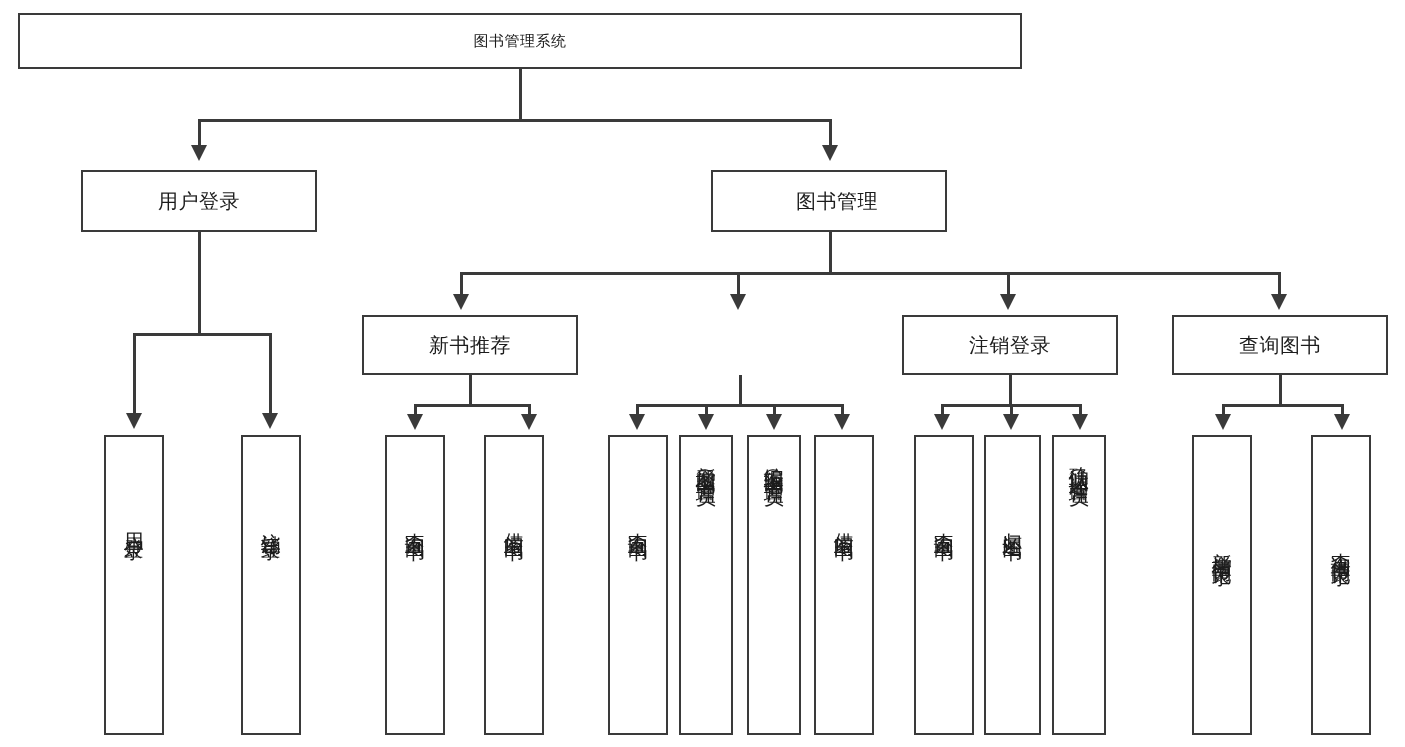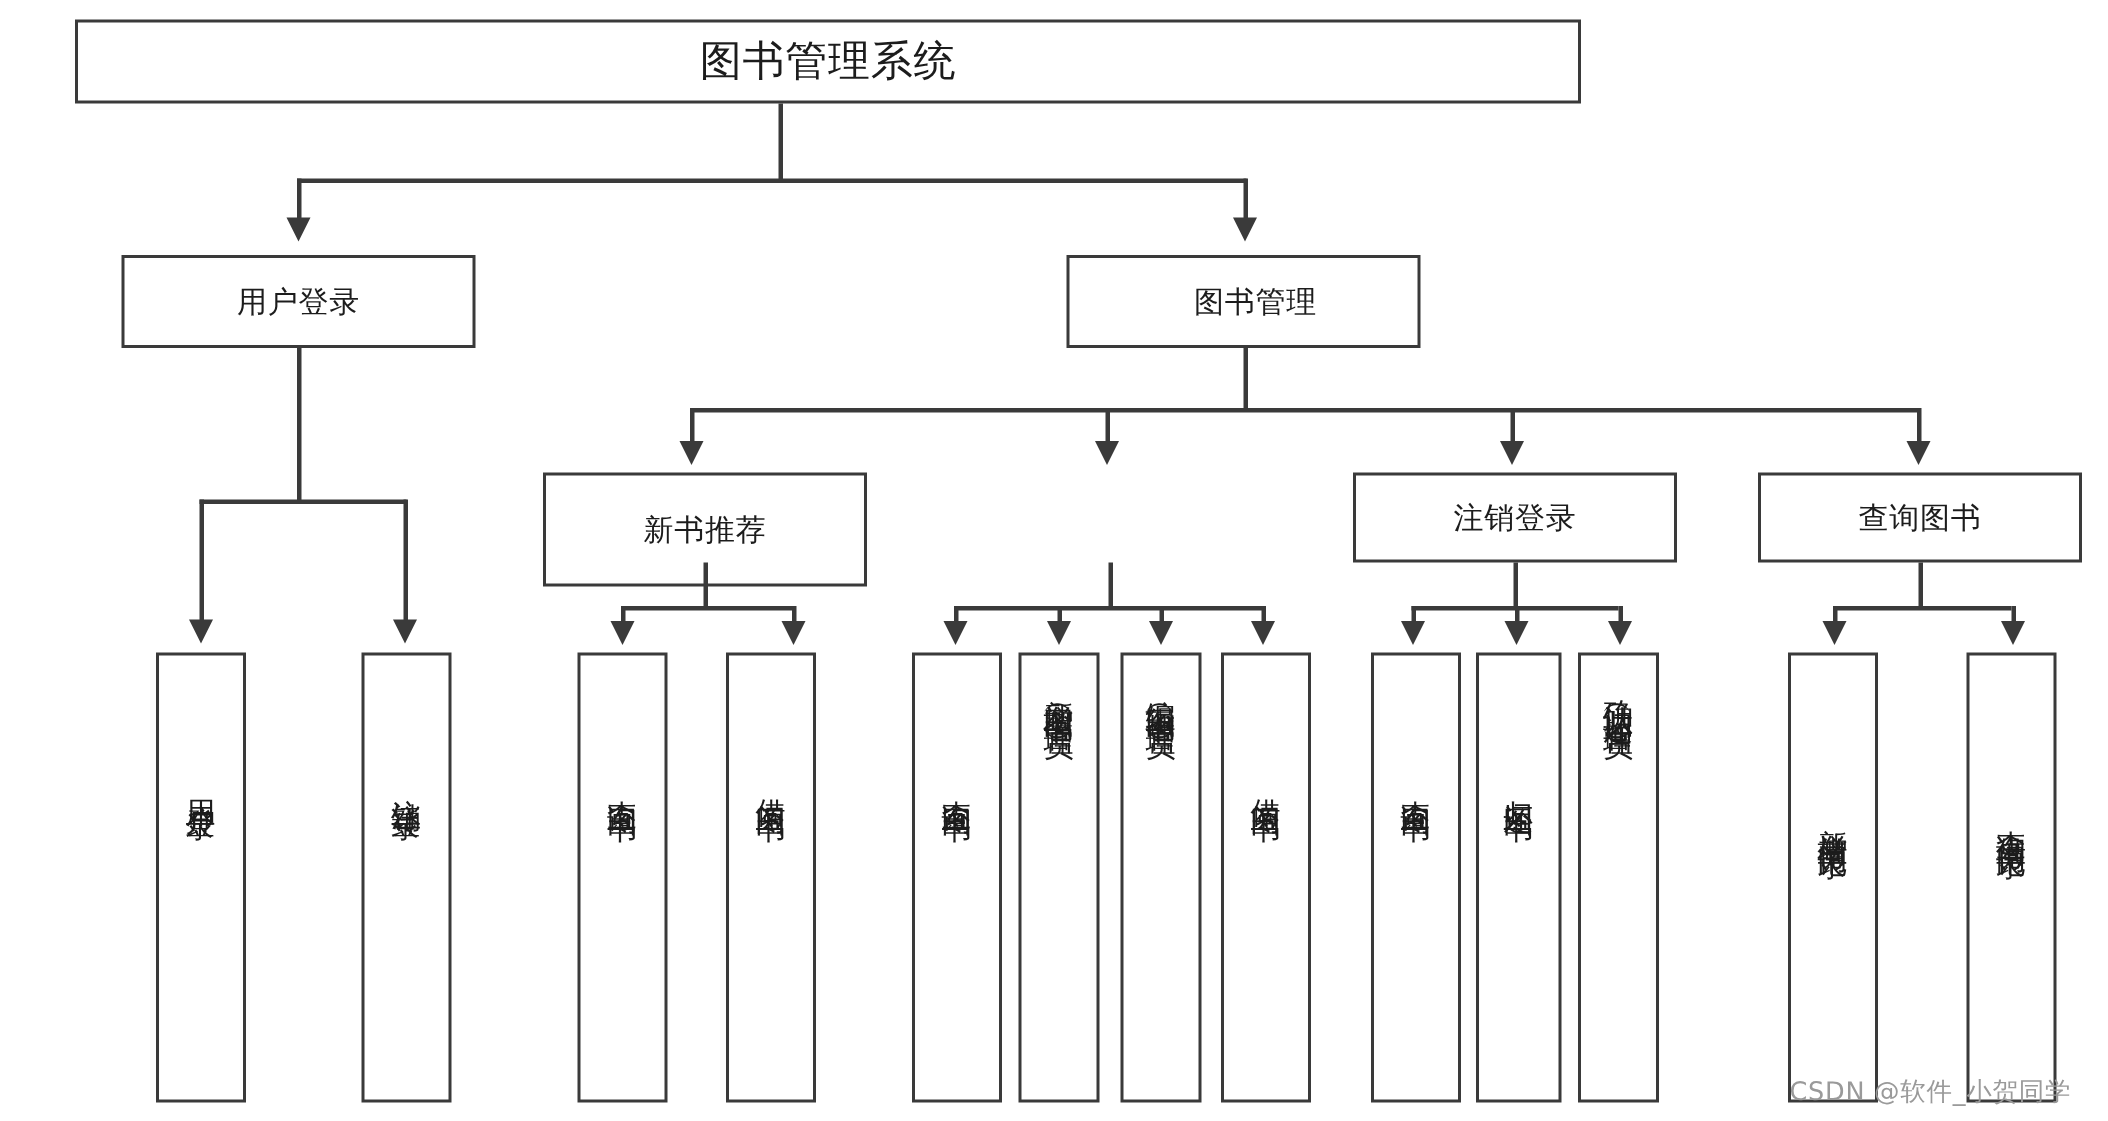--- a/index.html
+++ b/index.html
@@ -21,21 +21,21 @@
     box-sizing:border-box;
     border:2.5px solid #3a3a3a;
     background:#ffffff;
     display:flex;
     align-items:center;
     justify-content:center;
     text-align:center;
     color:#1c1c1c;
     letter-spacing:0.5px;
   }
-  .node.root{font-size:28px;margin-left:32px;}
+  .node.root{font-size:15px;}
   .node.lvl2{font-size:20px;}
   .node.lvl3{font-size:20px;}
   
   .node.leaf{
     font-size:20px;
     align-items:flex-start;
     justify-content:center;
     padding-top:14px;
   }
   .node.leaf .vtext{
@@ -105,21 +105,21 @@
   <div class="ln h" style="left:460px;top:272px;width:820px;"></div>
   <div class="ln v" style="left:460px;top:272px;height:24px;"></div>
   <div class="arw" style="left:453px;top:294px;"></div>
   <div class="ln v" style="left:737px;top:272px;height:24px;"></div>
   <div class="arw" style="left:730px;top:294px;"></div>
   <div class="ln v" style="left:1007px;top:272px;height:24px;"></div>
   <div class="arw" style="left:1000px;top:294px;"></div>
   <div class="ln v" style="left:1278px;top:272px;height:24px;"></div>
   <div class="arw" style="left:1271px;top:294px;"></div>
 
-  <div class="node lvl3" style="left:362px;top:315px;width:216px;height:76px;">
+  <div class="node lvl3" style="left:362px;top:315px;width:216px;height:60px;">
     <span>新书推荐</span>
   </div>
   <div class="node lvl3" style="left:902px;top:315px;width:216px;height:60px;">
     <span>注销登录</span>
   </div>
   <div class="node lvl3" style="left:1172px;top:315px;width:216px;height:60px;">
     <span>查询图书</span>
   </div>
 
   <div class="ln v" style="left:469px;top:375px;height:31px;"></div>
@@ -193,15 +193,14 @@
     <span class="vtext">确认归还（管理员）</span>
   </div>
 
   <div class="node leaf mid2" style="left:1192px;top:435px;width:60px;height:300px;">
     <span class="vtext">新增借阅记录</span>
   </div>
   <div class="node leaf mid2" style="left:1311px;top:435px;width:60px;height:300px;">
     <span class="vtext">查询借阅记录</span>
   </div>
 
-  <div id="watermark" style="left:1193px;top:716px;">CSDN @软件_小贺同学</div>
 
 </div>
 
 </body></html>

